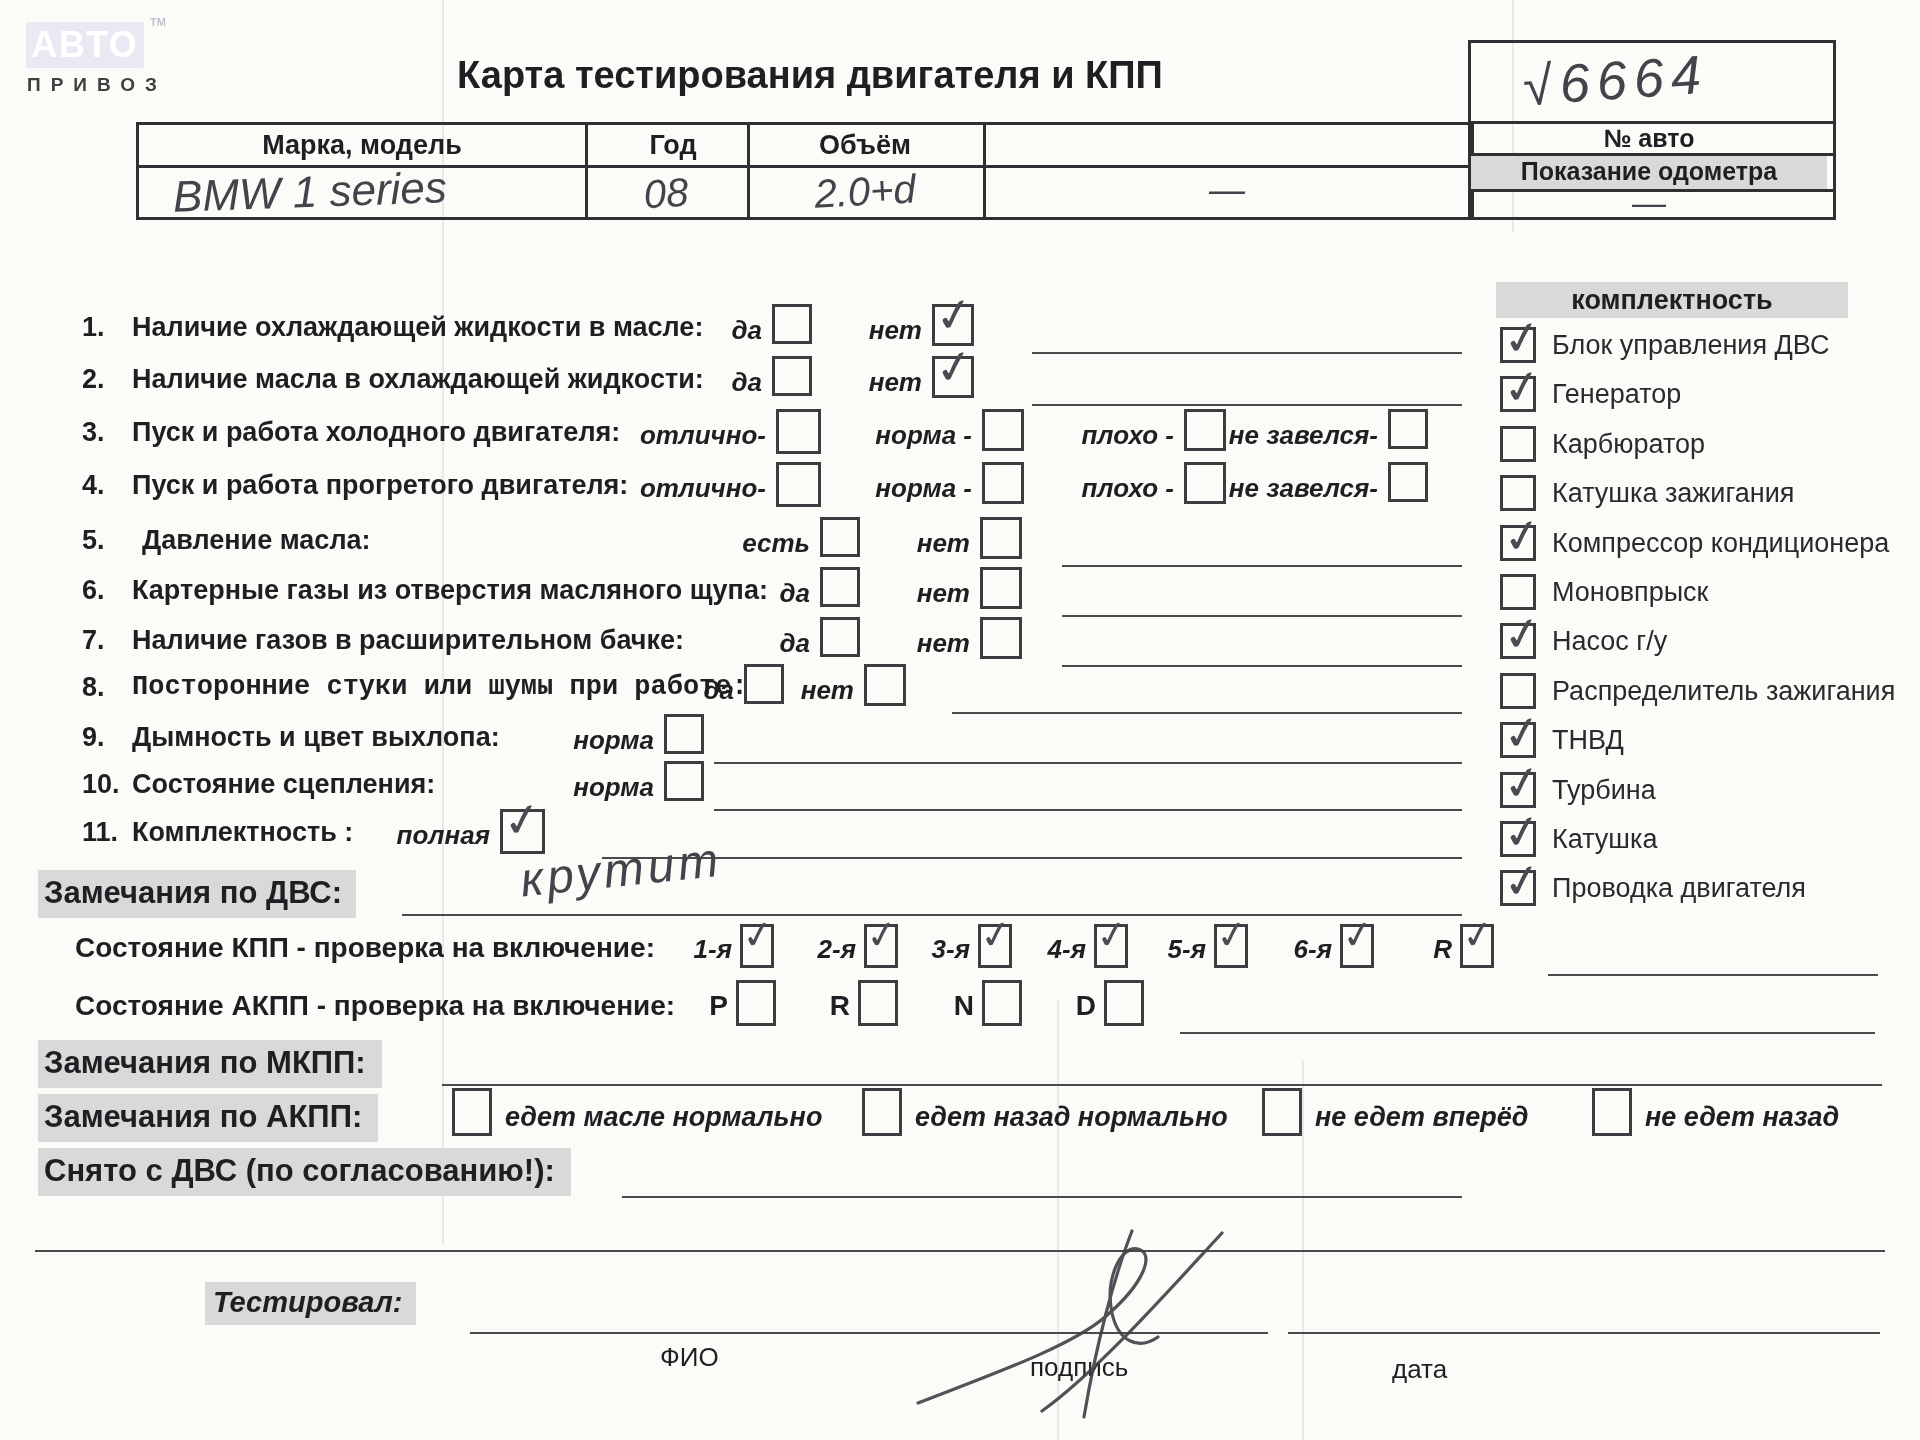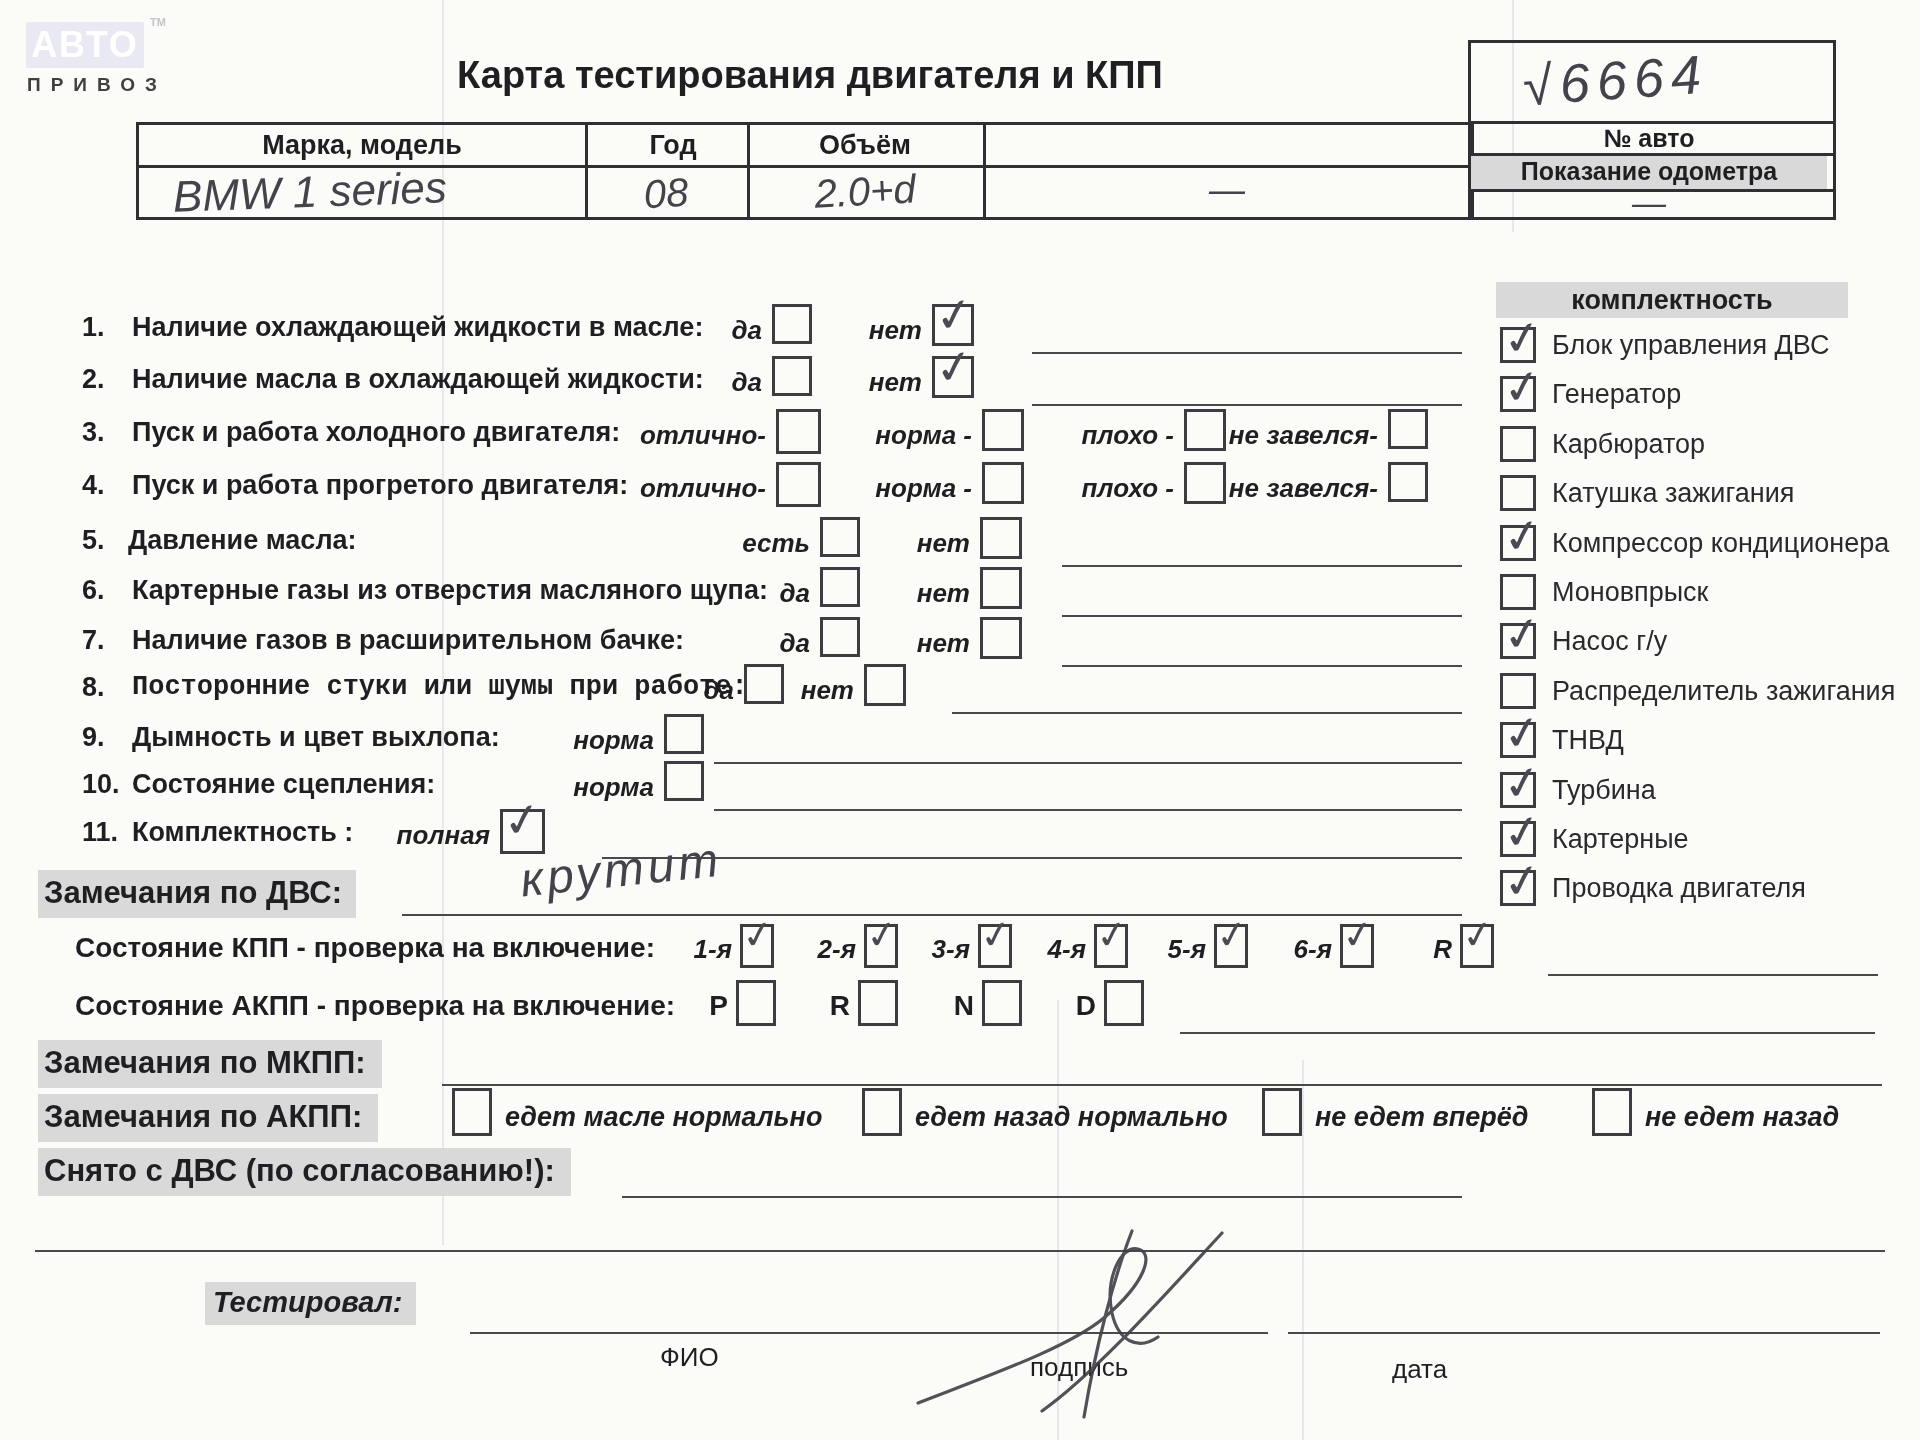--- a/index.html
+++ b/index.html
@@ -98,21 +98,21 @@
         <span class="tick">✓</span>
       </div>
       <div class="complbl" style="left: 1552px; top: 725.2px;">ТНВД</div>
       <div class="checkbox" style="left: 1500px; top: 771.6px; width: 36px; height: 36px;">
         <span class="tick">✓</span>
       </div>
       <div class="complbl" style="left: 1552px; top: 774.6px;">Турбина</div>
       <div class="checkbox" style="left: 1500px; top: 821px; width: 36px; height: 36px;">
         <span class="tick">✓</span>
       </div>
-      <div class="complbl" style="left: 1552px; top: 824px;">Картерные</div>
+      <div class="complbl" style="left: 1552px; top: 824px;">Катушка</div>
       <div class="checkbox" style="left: 1500px; top: 870.4px; width: 36px; height: 36px;">
         <span class="tick">✓</span>
       </div>
       <div class="complbl" style="left: 1552px; top: 873.4px;">Проводка двигателя</div>
     </div>
 
   <div id="checks-rows">
       <div class="itemnum" style="left: 82px; top: 312px;">1.</div>
       <div class="itemlbl" style="left: 132px; top: 312px;">Наличие охлаждающей жидкости в масле:</div>
       <div class="opt" style="right: 1158px; top: 315px;">да</div>
@@ -145,21 +145,21 @@
       <div class="itemlbl" style="left: 132px; top: 470px;">Пуск и работа прогретого двигателя:</div>
       <div class="opt" style="right: 1154px; top: 473px;">отлично-</div>
       <div class="checkbox" style="left: 776px; top: 462px; width: 45px; height: 45px;"></div>
       <div class="opt" style="right: 948px; top: 473px;">норма -</div>
       <div class="checkbox" style="left: 982px; top: 462px; width: 42px; height: 42px;"></div>
       <div class="opt" style="right: 746px; top: 473px;">плохо -</div>
       <div class="checkbox" style="left: 1184px; top: 462px; width: 42px; height: 42px;"></div>
       <div class="opt" style="right: 542px; top: 473px;">не завелся-</div>
       <div class="checkbox" style="left: 1388px; top: 462px; width: 40px; height: 40px;"></div>
       <div class="itemnum" style="left: 82px; top: 525px;">5.</div>
-      <div class="itemlbl" style="left: 128px; top: 525px;">Давление масла:</div>
+      <div class="itemlbl" style="left: 142px; top: 525px;">Давление масла:</div>
       <div class="opt" style="right: 1110px; top: 528px;">есть</div>
       <div class="checkbox" style="left: 820px; top: 517px; width: 40px; height: 40px;"></div>
       <div class="opt" style="right: 950px; top: 528px;">нет</div>
       <div class="checkbox" style="left: 980px; top: 517px; width: 42px; height: 42px;"></div>
       <div class="hline" style="left: 1062px; top: 565px; width: 400px;"></div>
       <div class="itemnum" style="left: 82px; top: 575px;">6.</div>
       <div class="itemlbl" style="left: 132px; top: 575px;">Картерные газы из отверстия масляного щупа:</div>
       <div class="opt" style="right: 1110px; top: 578px;">да</div>
       <div class="checkbox" style="left: 820px; top: 567px; width: 40px; height: 40px;"></div>
       <div class="opt" style="right: 950px; top: 578px;">нет</div>

